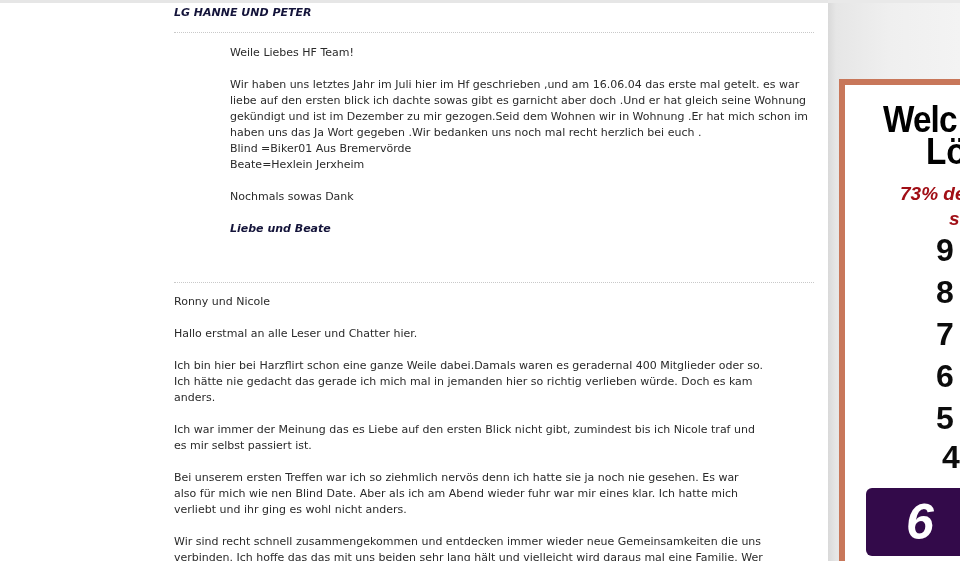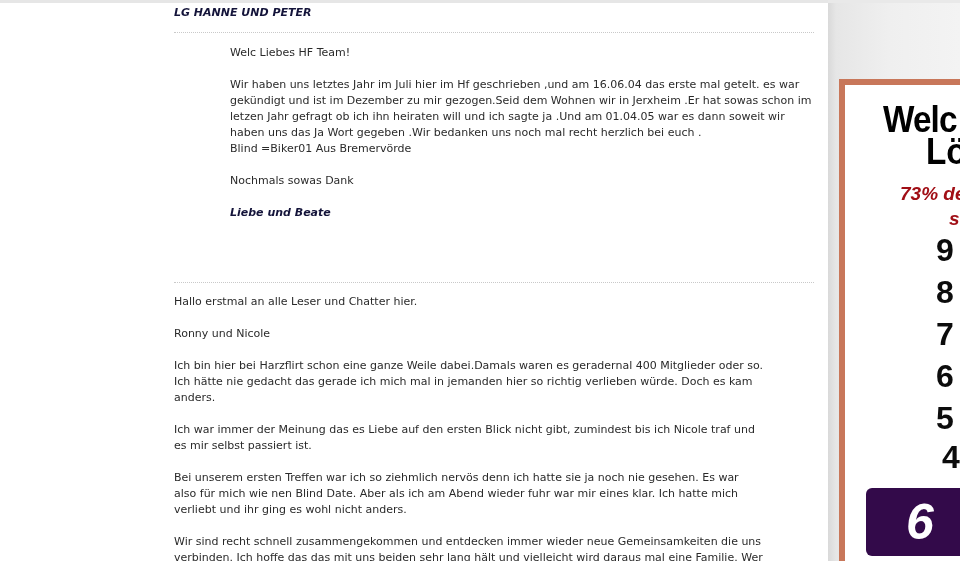--- a/index.html
+++ b/index.html
@@ -55,38 +55,39 @@
 </head>
 <body>
 
 <div class="top-rule"></div>
 
 <div class="main">
   <div class="hdr heading-bi">LG HANNE UND PETER</div>
   <div class="sep sep1"></div>
 
   <div class="letter1 t">
-    <p>Welc Liebes HF Team!</p>
+    <p>Weile Liebes HF Team!</p>
     <div class="gap"></div>
     <p>Wir haben uns letztes Jahr im Juli hier im Hf geschrieben ,und am 16.06.04 das erste mal getelt. es war</p>
-    <p>gekündigt und ist im Dezember zu mir gezogen.Seid dem Wohnen wir in Jerxheim .Er hat sowas schon im</p>
-    <p>letzen Jahr gefragt ob ich ihn heiraten will und ich sagte ja .Und am 01.04.05 war es dann soweit wir</p>
+    <p>liebe auf den ersten blick ich dachte sowas gibt es garnicht aber doch .Und er hat gleich seine Wohnung</p>
+    <p>gekündigt und ist im Dezember zu mir gezogen.Seid dem Wohnen wir in Wohnung .Er hat mich schon im</p>
     <p>haben uns das Ja Wort gegeben .Wir bedanken uns noch mal recht herzlich bei euch .</p>
     <p>Blind =Biker01 Aus Bremervörde</p>
+    <p>Beate=Hexlein Jerxheim</p>
     <div class="gap"></div>
     <p>Nochmals sowas Dank</p>
     <div class="gap"></div>
     <p class="heading-bi">Liebe und Beate</p>
   </div>
 
   <div class="sep sep2"></div>
 
   <div class="story2 t">
+    <p>Ronny und Nicole</p>
     <p>Hallo erstmal an alle Leser und Chatter hier.</p>
-    <p>Ronny und Nicole</p>
     <p>Ich bin hier bei Harzflirt schon eine ganze Weile dabei.Damals waren es geradernal 400 Mitglieder oder so. Ich hätte nie gedacht das gerade ich mich mal in jemanden hier so richtig verlieben würde. Doch es kam anders.</p>
     <p>Ich war immer der Meinung das es Liebe auf den ersten Blick nicht gibt, zumindest bis ich Nicole traf und es mir selbst passiert ist.</p>
     <p>Bei unserem ersten Treffen war ich so ziehmlich nervös denn ich hatte sie ja noch nie gesehen. Es war also für mich wie nen Blind Date. Aber als ich am Abend wieder fuhr war mir eines klar. Ich hatte mich verliebt und ihr ging es wohl nicht anders.</p>
     <p>Wir sind recht schnell zusammengekommen und entdecken immer wieder neue Gemeinsamkeiten die uns verbinden. Ich hoffe das das mit uns beiden sehr lang hält und vielleicht wird daraus mal eine Familie. Wer weiß das schon.</p>
   </div>
 </div>
 
 <div class="side">
   <div class="side-top"></div>
 </div>

